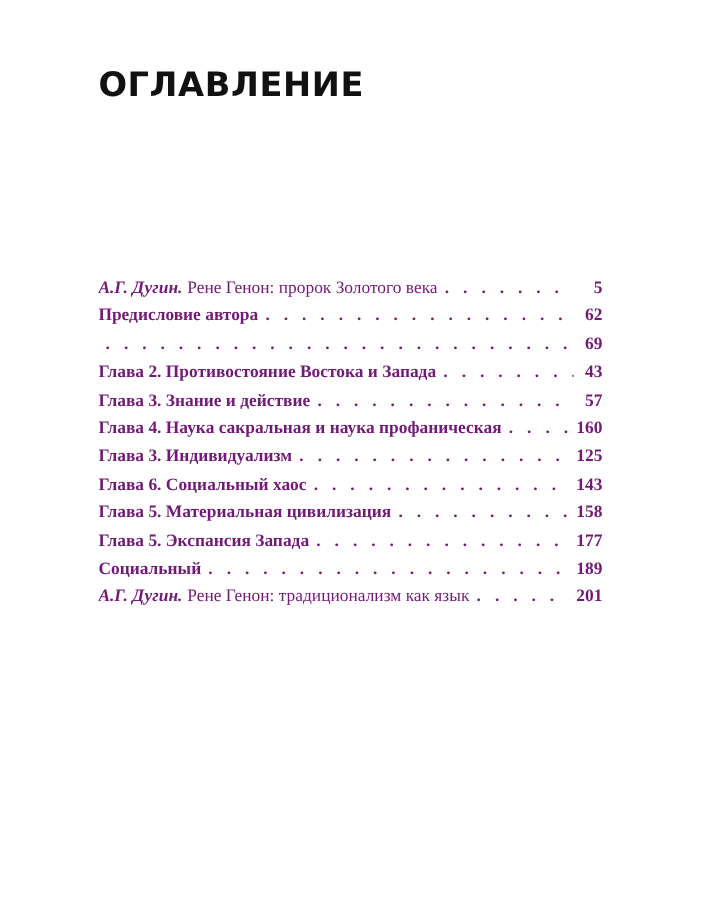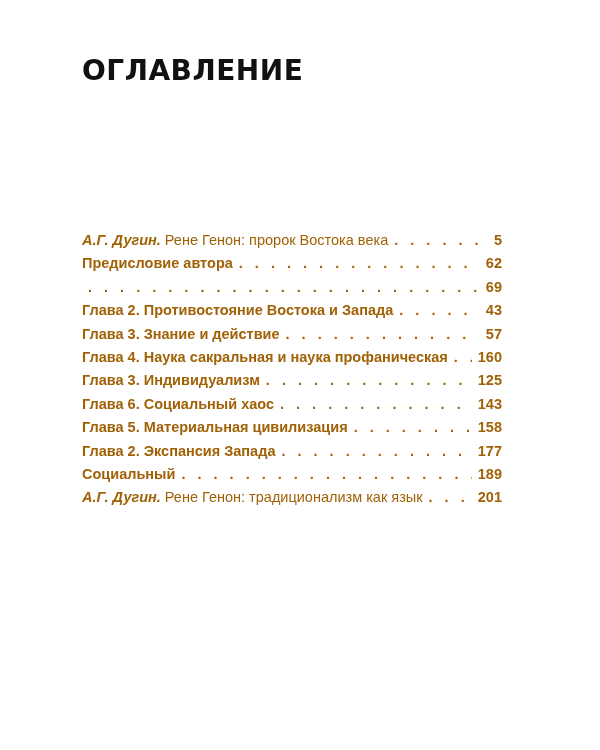--- a/index.html
+++ b/index.html
@@ -5,41 +5,41 @@
   html, body { margin: 0; padding: 0; background: #ffffff; }
   body { width: 600px; height: 750px; position: relative; overflow: hidden; color: #1a1a1a; }
   .title {
     position: absolute; left: 82px; top: 54px;
     font-family: "DejaVu Sans", sans-serif; font-weight: bold;
     font-size: 28px; letter-spacing: 0.5px; color: #111;
   }
   .toc { position: absolute; left: 82px; top: 232px; width: 420px; }
   .row {
     display: flex; align-items: baseline; height: 23.4px;
-    font-family: Liberation Sans, sans-serif; font-size: 14.5px; color: #a16207;
+    font-family: Liberation Serif, serif; font-size: 14.5px; color: #701a75;
     white-space: nowrap; overflow: hidden;
   }
   .row .author { font-style: italic; font-weight: bold; margin-right: 4px; }
   .row .text { font-weight: bold; }
   .row .text.normal { font-weight: normal; }
   .leader {
     flex: 1; overflow: hidden; margin: 0 6px; letter-spacing: 4px; font-weight: bold;
   }
   .leader::before { content: ". . . . . . . . . . . . . . . . . . . . . . . . . . . . . . . . . . . . . . . . . . . . . . . . . . . . . . . . . . . . . . . . . ."; }
   .page { font-weight: bold; min-width: 18px; text-align: right; }
 </style>
 </head>
 <body>
 
 <div class="title">ОГЛАВЛЕНИЕ</div>
 
 <div class="toc">
   <div class="row">
     <span class="author">А.Г. Дугин.</span>
-    <span class="text normal">Рене Генон: пророк Востока века</span>
+    <span class="text normal">Рене Генон: пророк Золотого века</span>
     <span class="leader"></span>
     <span class="page">5</span>
   </div>
   <div class="row">
     <span class="text">Предисловие автора</span>
     <span class="leader"></span>
     <span class="page">62</span>
   </div>
   <div class="row">
     <span class="leader"></span>
@@ -69,21 +69,21 @@
     <span class="text">Глава 6. Социальный хаос</span>
     <span class="leader"></span>
     <span class="page">143</span>
   </div>
   <div class="row">
     <span class="text">Глава 5. Материальная цивилизация</span>
     <span class="leader"></span>
     <span class="page">158</span>
   </div>
   <div class="row">
-    <span class="text">Глава 2. Экспансия Запада</span>
+    <span class="text">Глава 5. Экспансия Запада</span>
     <span class="leader"></span>
     <span class="page">177</span>
   </div>
   <div class="row">
     <span class="text">Социальный</span>
     <span class="leader"></span>
     <span class="page">189</span>
   </div>
   <div class="row">
     <span class="author">А.Г. Дугин.</span>

